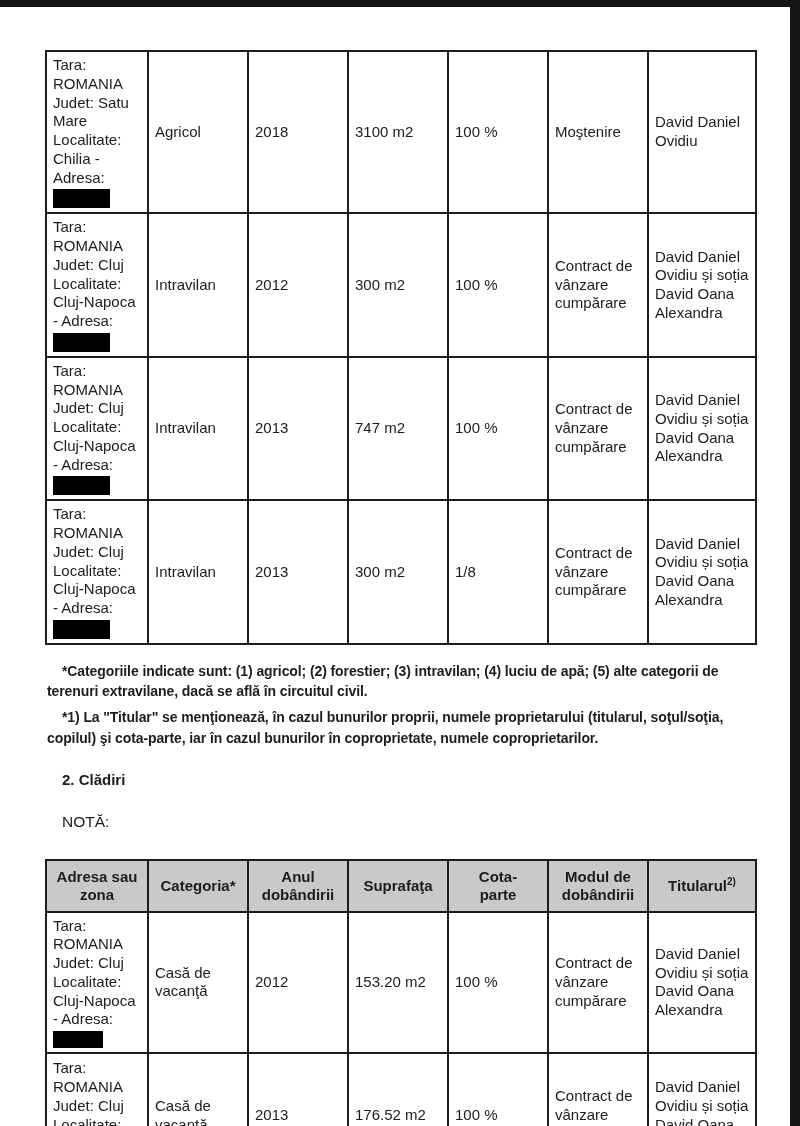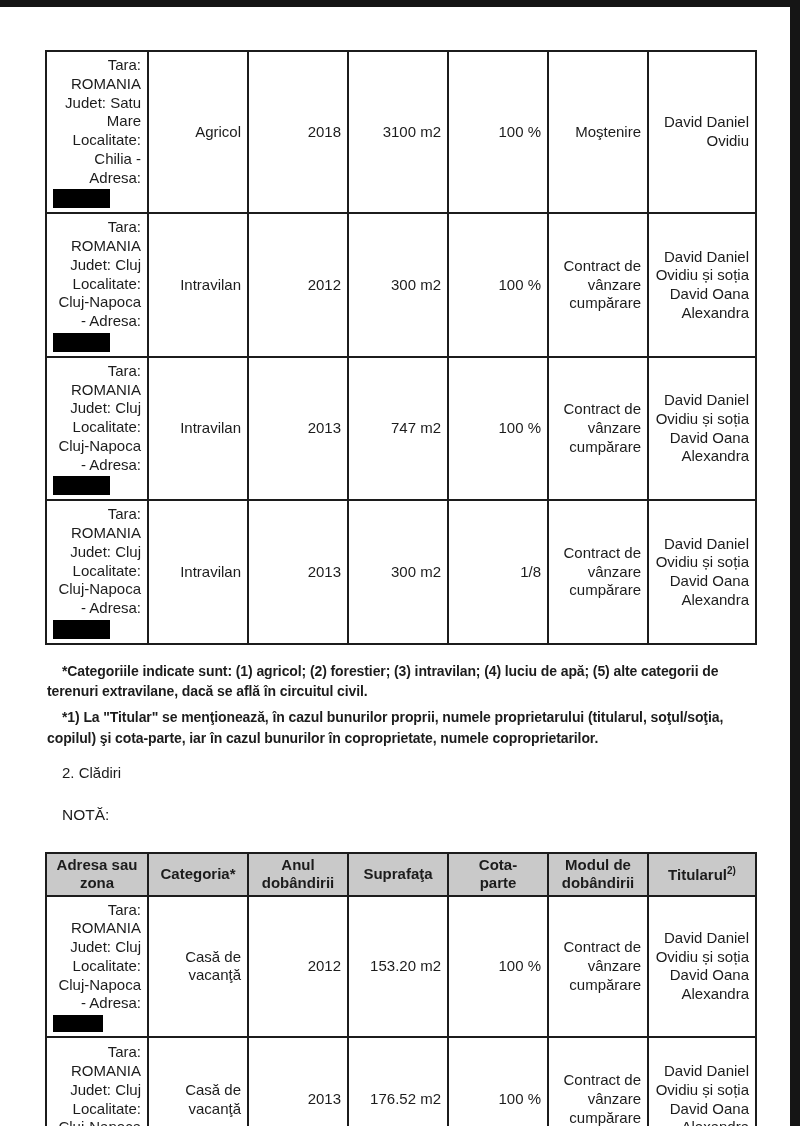--- a/index.html
+++ b/index.html
@@ -27,21 +27,20 @@
     width:710px;
     table-layout:fixed;
   }
   td, th {
     border:2px solid #1c1c1c;
     padding:4px 6px;
     font-size:15px;
     line-height:1.25;
     vertical-align:middle;
     word-wrap:break-word;
-    text-align:right;
   }
   th {
     background:#c9c9c9;
     font-weight:bold;
     text-align:center;
     padding:2px 4px;
     line-height:1.2;
   }
   th sup { font-size:10px; }
   th .narrow { display:inline-block; max-width:50px;text-align:center; }
@@ -52,23 +51,23 @@
   }
   .footnotes { margin-top:16px;font-weight:bold; }
   .footnotes p {
     margin:0 0 5px 2px;
     text-indent:15px;
     font-size:14px;
     line-height:1.48;
     letter-spacing:-0.1px;
   }
   .section-heading {
-    font-weight:normal;
+    font-weight:bold;
     font-size:15px;
-    margin:15px 0 0 17px;
+    margin:22px 0 0 17px;
   }
   .nota-label {
     font-size:15.5px;
     margin:24px 0 16px 17px;
     line-height:1.35;
   }
   .nota-text {
     font-size:15.5px;
     margin:1px 0 0 17px;
     line-height:1.35;
@@ -157,21 +156,21 @@
     <colgroup>
       <col style="width:102px">
         <col style="width:100px">
         <col style="width:100px">
       <col style="width:100px">
         <col style="width:100px">
         <col style="width:100px">
       <col style="width:108px">
     </colgroup>
     <thead>
-      <tr style="height:43px">
+      <tr style="height:52px">
         <th>Adresa sau zona</th>
         <th>Categoria*</th>
         <th>Anul dobândirii</th>
         <th>Suprafaţa</th>
         <th><span class="narrow">Cota-parte</span></th>
         <th>Modul de dobândirii</th>
         <th><span>Titularul</span><sup>2)</sup></th>
       </tr>
     </thead>
     <tbody>

